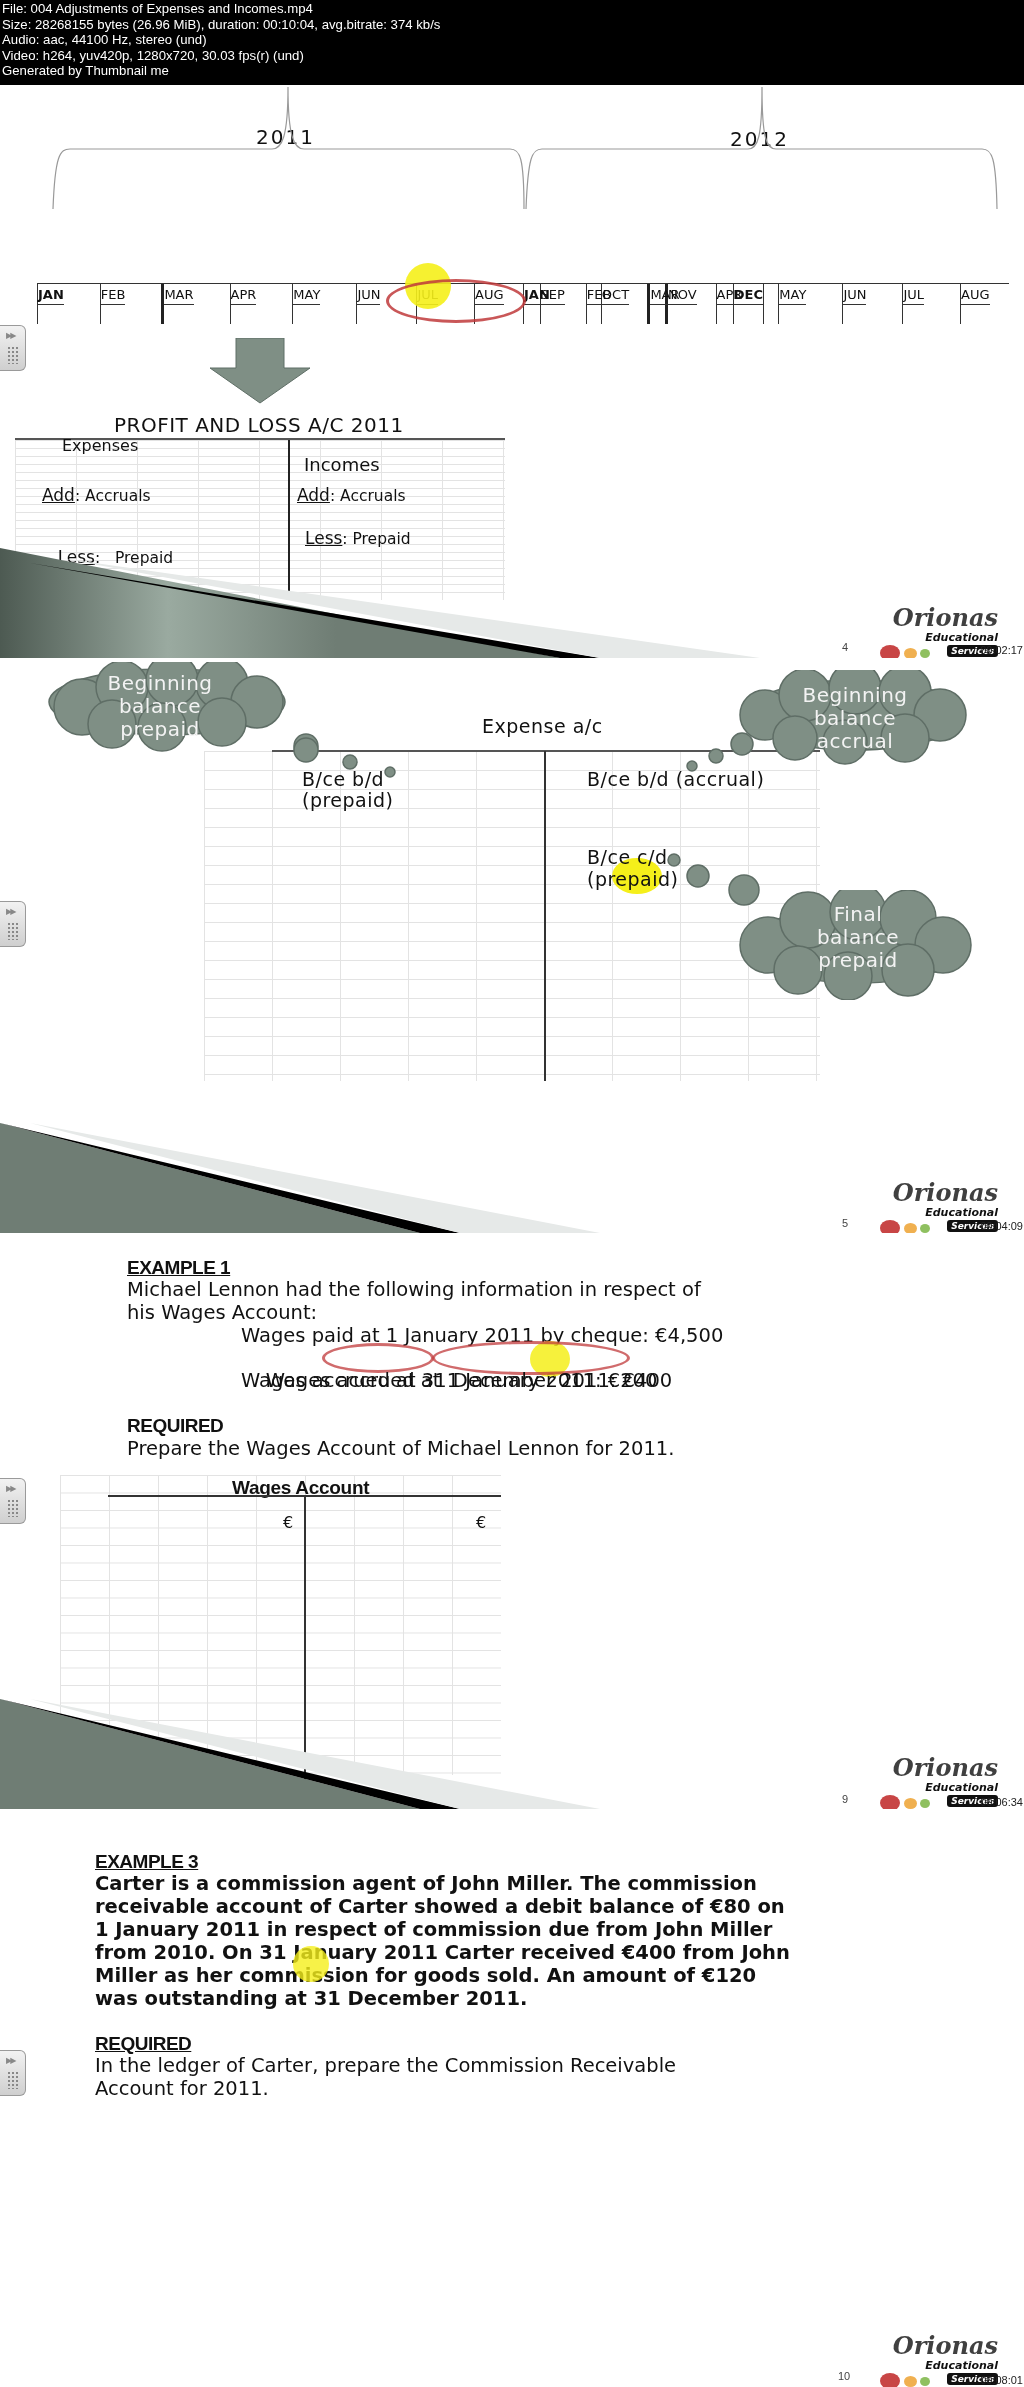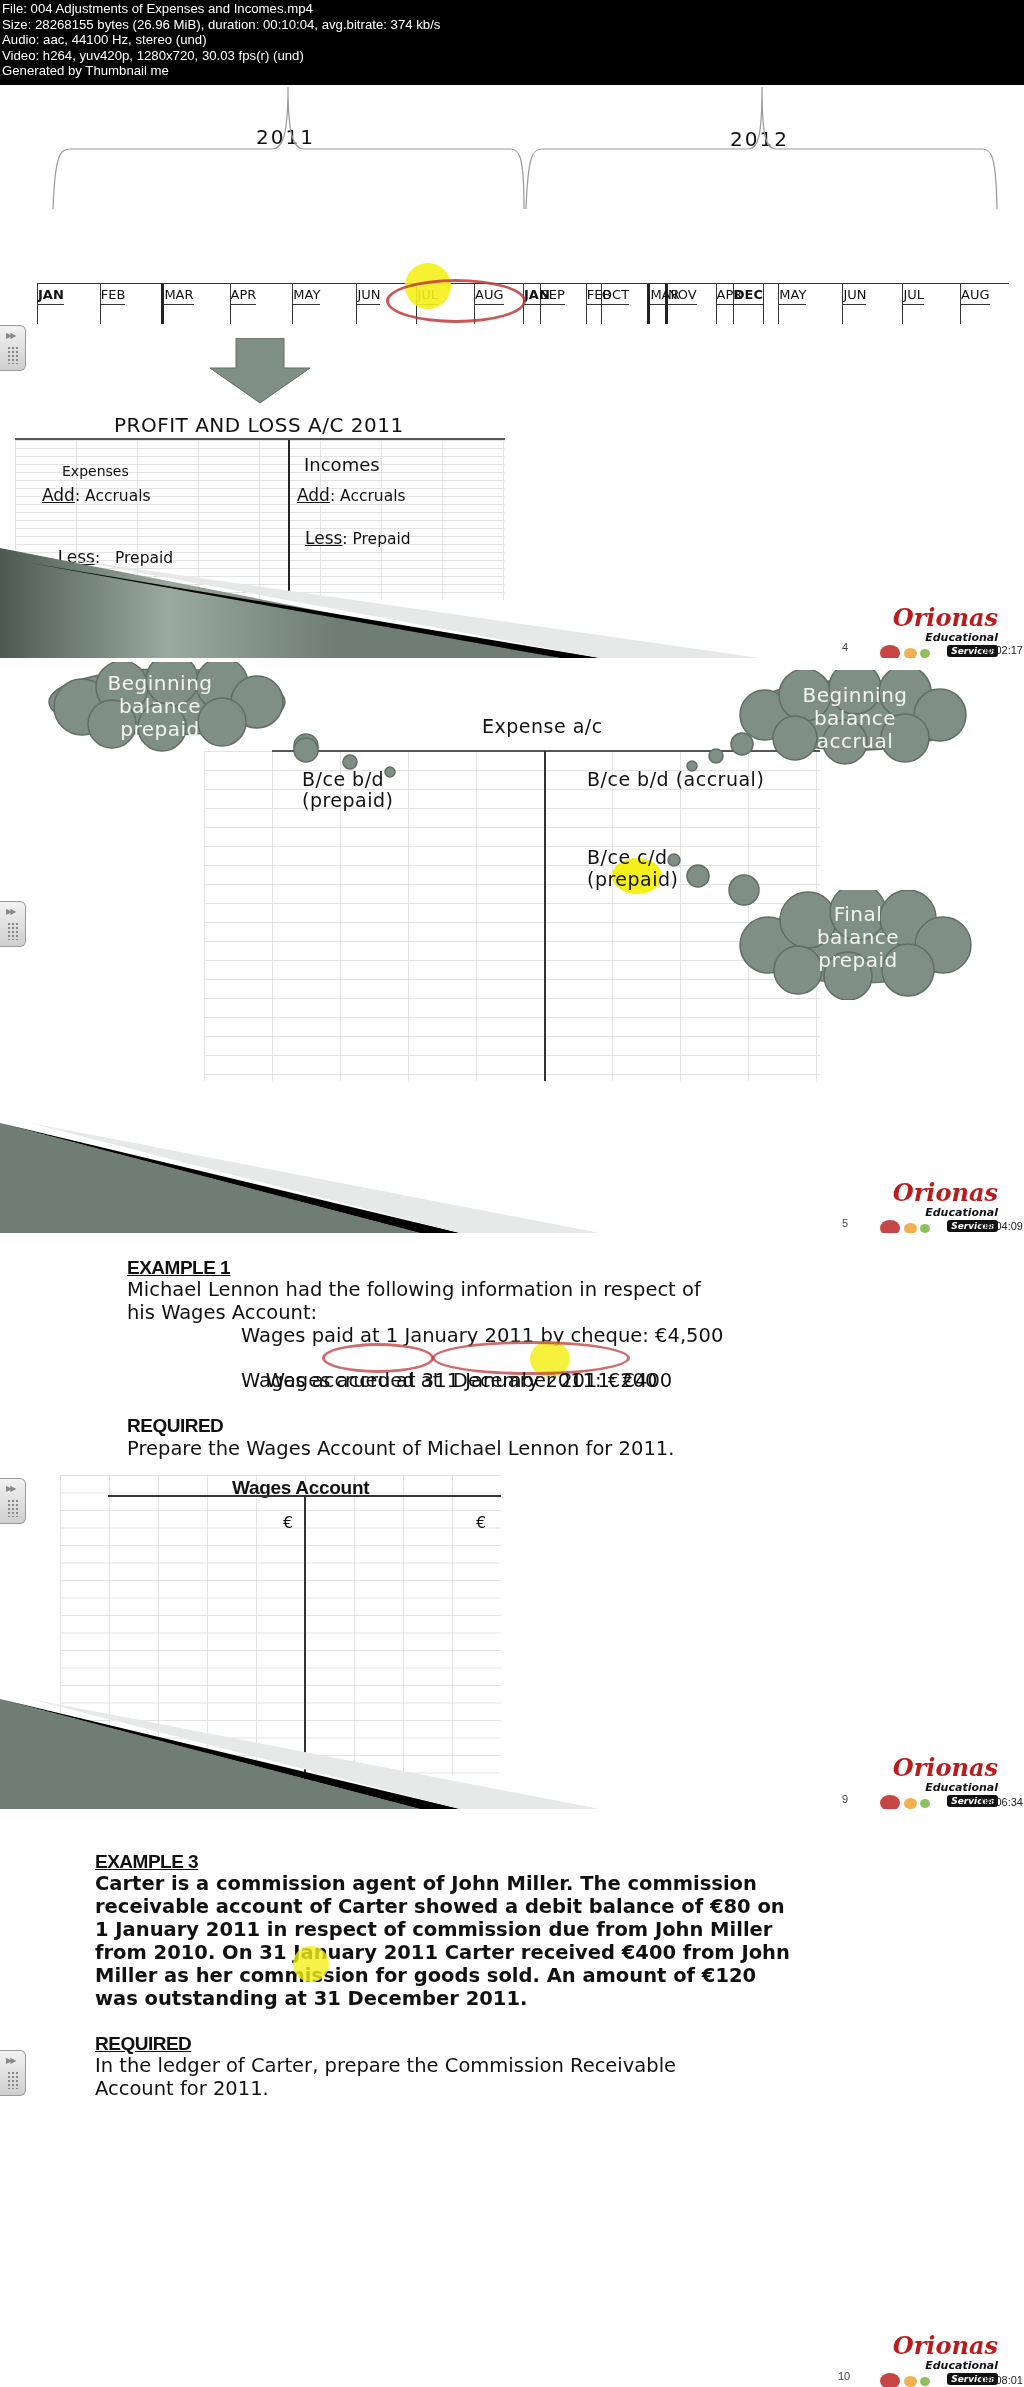--- a/index.html
+++ b/index.html
@@ -5,21 +5,21 @@
   * { box-sizing: border-box; margin: 0; padding: 0; }
   body { width: 1024px; height: 2387px; background: #fff; font-family: "DejaVu Sans", sans-serif; color: #111; position: relative; overflow: hidden; }
   .meta { position: absolute; left: 0; top: 0; width: 1024px; height: 85px; background: #000; color: #fff; padding: 1px 0 0 2px; font-family: "Liberation Sans", sans-serif; font-size: 13.2px; line-height: 15.6px; }
   .slide { position: absolute; left: 0; width: 1024px; background: #fff; overflow: hidden; }
   .ctrl { position: absolute; left: 0; width: 26px; height: 46px; background: linear-gradient(#f2f2f2,#cfcfcf); border: 1px solid #9a9a9a; border-left: none; border-radius: 0 6px 6px 0; }
   .ctrl .ff { position: absolute; top: 5px; left: 6px; font-size: 8px; color: #888; letter-spacing: -2px; }
   .ctrl .grid { position: absolute; top: 20px; left: 7px; width: 12px; height: 18px;
     background-image: radial-gradient(#888 1px, transparent 1.2px); background-size: 4px 4px; }
   .swoosh { position: absolute; left: 0; bottom: 0; width: 1024px; height: 110px; }
   .logo { position: absolute; right: 26px; width: 120px; height: 62px; }
-  .logo .brand { position: absolute; right: 0; top: 0; font-family: "DejaVu Serif", serif; font-weight: bold; font-style: italic; font-size: 24px; color: #b91c1c; letter-spacing: 0px; }
+  .logo .brand { position: absolute; right: 0; top: 0; font-family: "DejaVu Serif", serif; font-weight: bold; font-style: italic; font-size: 24px; color: #404040; letter-spacing: 0px; }
   .logo .edu { position: absolute; right: 0; top: 28px; font-family: "DejaVu Sans", sans-serif; font-weight: bold; font-style: italic; font-size: 11px; color: #111; }
   .logo .dots { position: absolute; left: 2px; top: 42px; }
   .logo .dot { position: absolute; border-radius: 50%; }
   .logo .svc { position: absolute; right: 0; top: 42px; background: #111; color: #fff; font-size: 9px; font-style: italic; font-weight: bold; padding: 1px 4px; border-radius: 3px; }
   .pgnum { position: absolute; font-family: "Liberation Sans", sans-serif; font-size: 11px; color: #444; }
   .tstamp { position: absolute; right: 1px; font-family: "Liberation Sans", sans-serif; font-size: 11px; color: #222; }
   .grid-lines { position: absolute; background-color: #fff;
     background-image: linear-gradient(#e3e3e3 1px, transparent 1px), linear-gradient(90deg, #e3e3e3 1px, transparent 1px); }
   .month-row { position: absolute; display: flex; height: 40px; border-top: 1px solid #333; gap: 36px; }
   .month { border-left: 1px solid #333; font-family: "DejaVu Sans", sans-serif; font-size: 13px; text-align: center; padding-top: 3px; height: 40px; position: relative; }
@@ -90,21 +90,21 @@
 
   <svg style="position:absolute;left:209px;top:253px;" width="102" height="66">
     <polygon points="27,0 75,0 75,30 101,30 51,65 1,30 27,30" fill="#7f8f85" stroke="#5f6e66" stroke-width="1"></polygon>
   </svg>
 
   <div class="txt" style="left:114px;top:328px;font-size:20px;letter-spacing:0.5px;">PROFIT AND LOSS A/C 2011</div>
 
   <div class="grid-lines" style="left:15px;top:353px;width:490px;height:162px;background-size:61px 8px;border-top:2px solid #555;"></div>
   <div style="position:absolute;left:288px;top:355px;width:2px;height:160px;background:#222;"></div>
 
-  <div class="txt" style="left:62px;top:378px;font-size:14px;">Expenses</div>
+  <div class="txt" style="left:62px;top:351px;font-size:16px;">Expenses</div>
   <div class="txt" style="left:42px;top:400px;font-size:17px;">
     <span class="u">Add</span><span style="font-size:15.5px;">: Accruals</span>
   </div>
   <div class="txt" style="left:36px;top:442px;font-size:17px;white-space:pre;">
     <span class="u">Less</span><span style="font-size:15.5px;">:   Prepaid</span>
   </div>
 
   <div class="txt" style="left:304px;top:369px;font-size:18px;">Incomes</div>
   <div class="txt" style="left:297px;top:400px;font-size:17px;">
     <span class="u">Add</span><span style="font-size:15.5px;">: Accruals</span>

